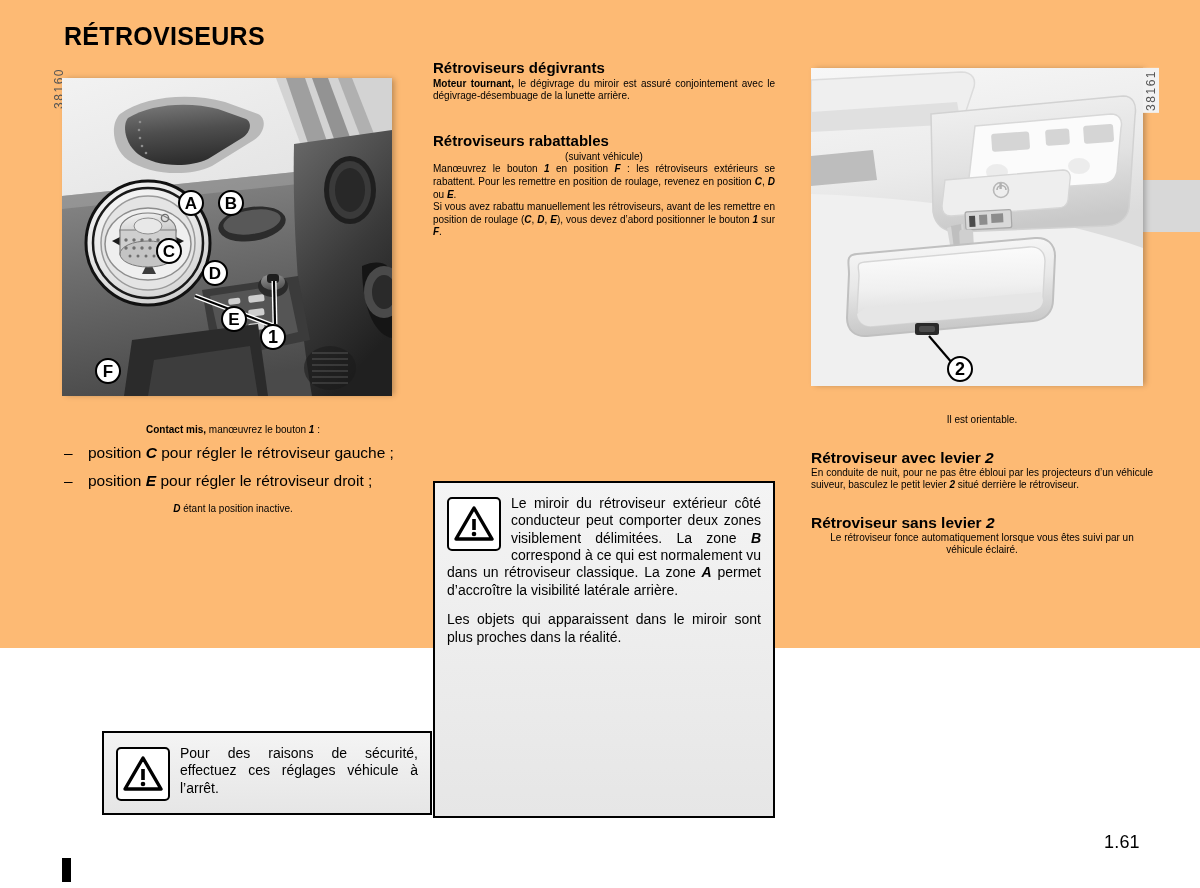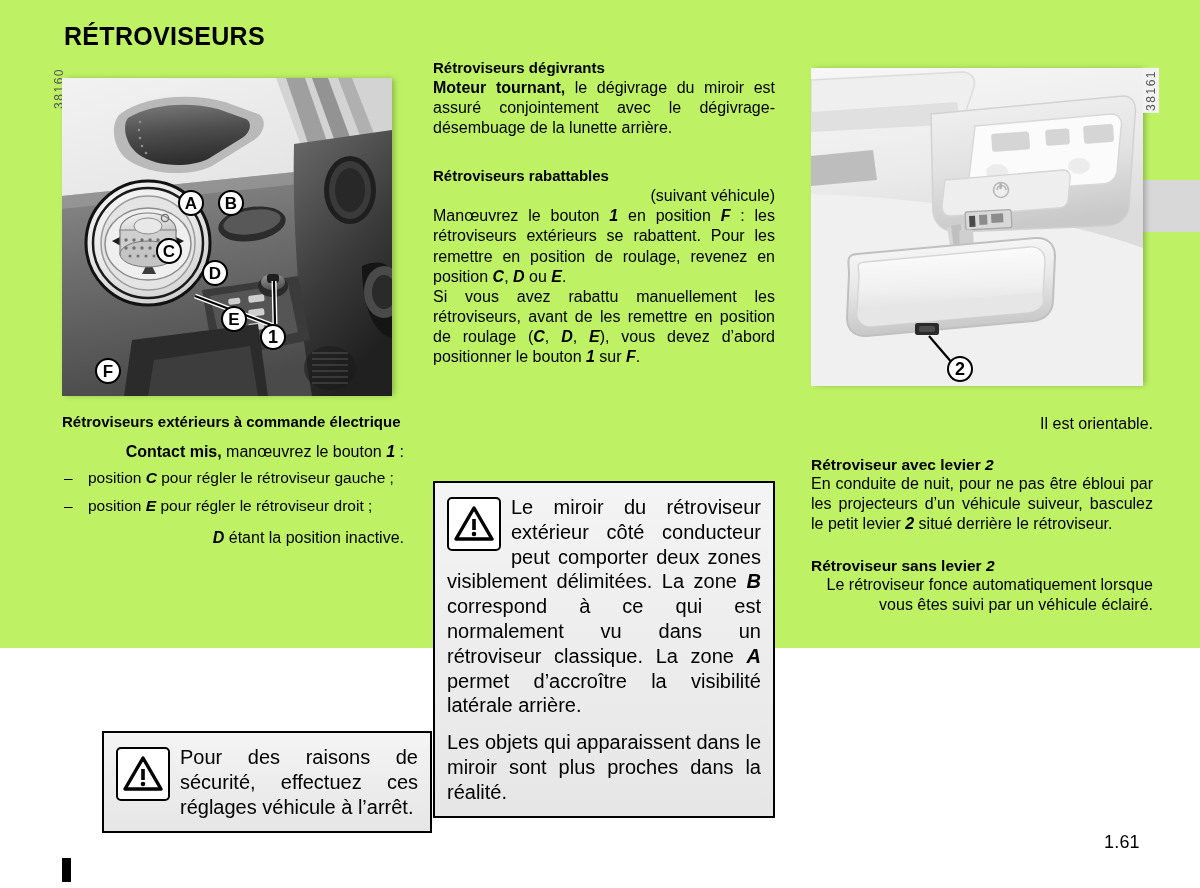--- a/index.html
+++ b/index.html
@@ -3,21 +3,21 @@
 <meta charset="utf-8">
 <style>
   * { box-sizing: border-box; margin: 0; padding: 0; }
   html, body {
     width: 1200px; height: 888px;
     background: #ffffff;
     font-family: "Liberation Sans", sans-serif;
     color: #000000;
     overflow: hidden;
   }
-  .page { position: relative; width: 1200px; height: 648px; background: #bef264; }
+  .page { position: relative; width: 1200px; height: 648px; background: #fdba74; }
 
   
   .page-title {
     position: absolute; left: 64px; top: 22px;
     font-size: 25px; font-weight: bold; letter-spacing: .3px;
   }
 
   
   .edge-tab {
     position: absolute; left: 1142px; top: 180px;
@@ -70,24 +70,24 @@
   }
   .callout.num { font-size: 18px; }
 
   
   h2.sec {
     font-size: 15px; font-weight: bold; line-height: 1.12;
     margin-bottom: 1px;
   }
   h3.sub { font-size: 15.5px; font-weight: bold; margin-bottom: 0px; }
   p.body {
-    font-size: 16px; line-height: 1.26; text-align: justify;
+    font-size: 10px; line-height: 1.26; text-align: justify;
     hyphens: none;
   }
-  p.body.left-al { text-align: right; }
+  p.body.left-al { text-align: center; }
   .sp-md { height: 22px; }
   .sp-lg { height: 30px; }
   b, strong { font-weight: bold; }
   i.bi { font-style: italic; font-weight: bold; }
 
   ul.dash { list-style: none; margin: 6px 0 0 0; }
   ul.dash li {
     font-size: 15.5px; line-height: 1.26; text-align: justify;
     position: relative; padding-left: 26px; margin-bottom: 9px;
   }
@@ -102,21 +102,21 @@
     padding: 12px 12px 12px 12px;
     position: relative;
   }
   .warn-icon {
     float: left; width: 54px; height: 54px;
     border: 2px solid #000; border-radius: 5px;
     background: #fff; margin: 2px 10px 0 0;
     display: flex; align-items: center; justify-content: center;
   }
   .warnbox p {
-    font-size: 20px; line-height: 1.24; text-align: justify;
+    font-size: 14px; line-height: 1.24; text-align: justify;
   }
   .warnbox p + p { margin-top: 12px; }
   .warn-left { width: 330px; margin-left: 40px; }
   .warn-mid  { width: 342px; min-height: 330px; }
   .clearfix::after { content:""; display:block; clear:both; }
 </style>
 </head>
 <body>
 
 <div class="page">
@@ -295,21 +295,20 @@
         <div class="callout" style="left:94px;top:160px;">C</div>
         <div class="callout" style="left:140px;top:182px;">D</div>
         <div class="callout" style="left:159px;top:228px;">E</div>
         <div class="callout" style="left:33px;top:280px;">F</div>
         <div class="callout num" style="left:198px;top:246px;">1</div>
       </div>
     </div>
 
     <div class="sp-md"></div>
 
-    <h2 class="sec">Rétroviseurs extérieurs à commande électrique</h2>
 
     <div style="height:10px"></div>
 
     <p class="body left-al"><b>Contact mis,</b><span> manœuvrez le bouton </span><i class="bi">1</i><span> :</span></p>
 
     <ul class="dash">
       <li><span>position </span><i class="bi">C</i><span> pour régler le rétroviseur gauche ;</span></li>
       <li><span>position </span><i class="bi">E</i><span> pour régler le rétroviseur droit ;</span></li>
     </ul>
 

